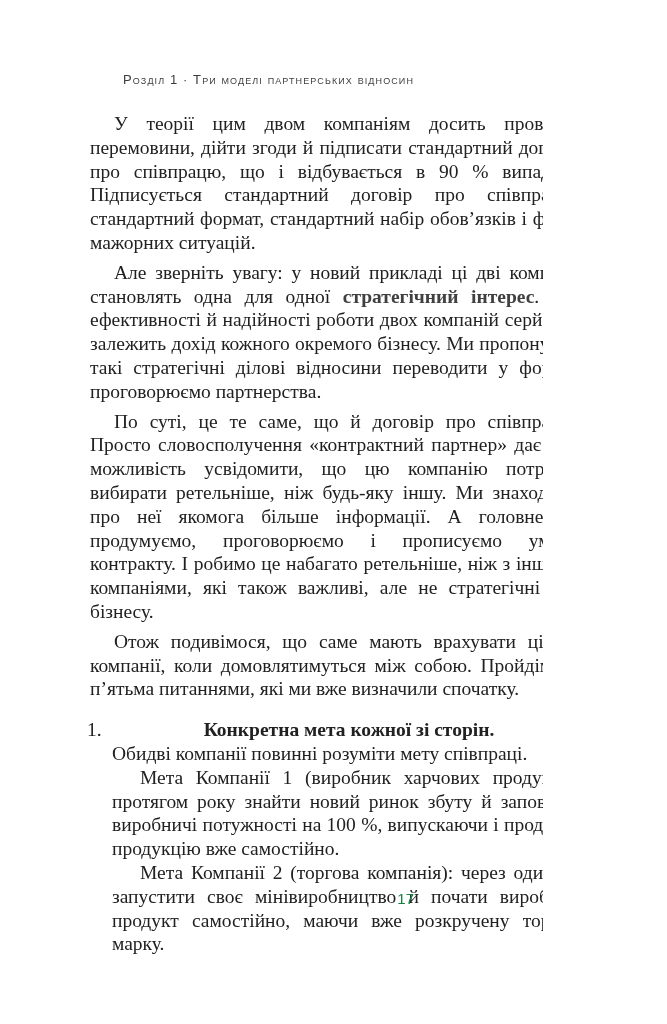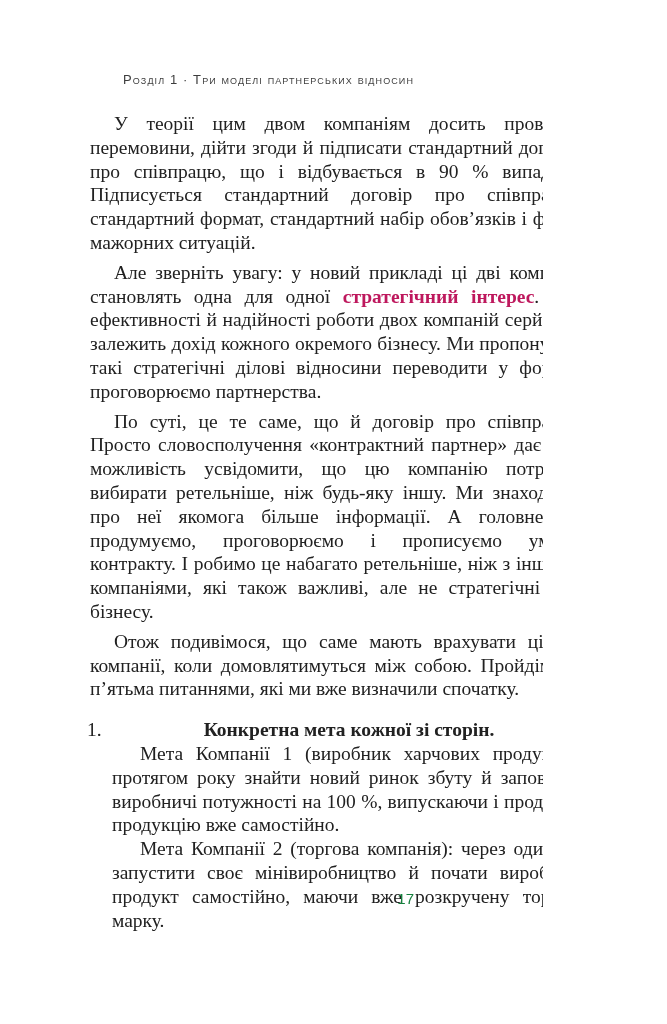--- a/index.html
+++ b/index.html
@@ -35,21 +35,21 @@
     font-size: 19.5px;
     line-height: 23.8px;
     text-align: justify;
   }
   .para {
     margin: 6px;
     text-indent: 24px;
   }
   .para strong {
     font-weight: 700;
-    color: #be185d;
+    color: #404040;
   }
   .numbered-list {
     margin-top: 17px;
     display: flex;
     align-items: flex-start;
   }
   .list-marker {
     flex: 0 0 28px;
     padding-left: 3px;
     box-sizing: border-box;
@@ -94,20 +94,21 @@
     <p class="para"><span>Але зверніть увагу: у новий прикладі ці дві компанії становлять одна для одної </span><strong>стратегічний інтерес</strong><span>. Від ефективності й надійності роботи двох компаній серйозно залежить дохід кожного окремого бізнесу. Ми пропонуємо такі стратегічні ділові відносини переводити у формат проговорюємо партнерства.</span></p>
 
     <p class="para">По суті, це те саме, що й договір про співпрацю. Просто словосполучення «контрактний партнер» дає нам можливість усвідомити, що цю компанію потрібно вибирати ретельніше, ніж будь-яку іншу. Ми знаходимо про неї якомога більше інформації. А головне — продумуємо, проговорюємо і прописуємо умови контракту. І робимо це набагато ретельніше, ніж з іншими компаніями, які також важливі, але не стратегічні для бізнесу.</p>
 
     <p class="para">Отож подивімося, що саме мають врахувати ці дві компанії, коли домовлятимуться між собою. Пройдімося п’ятьма питаннями, які ми вже визначили спочатку.</p>
 
     <div class="numbered-list">
       <span class="list-marker">1.</span>
       <div class="list-content">
         <p class="list-title">Конкретна мета кожної зі сторін.</p>
+        <p class="list-intro">Обидві компанії повинні розуміти мету співпраці.</p>
         <p class="list-goal">Мета Компанії 1 (виробник харчових продуктів): протягом року знайти новий ринок збуту й заповнити виробничі потужності на 100 %, випускаючи і продаючи продукцію вже самостійно.</p>
         <p class="list-goal">Мета Компанії 2 (торгова компанія): через один рік запустити своє мінівиробництво й почати виробляти продукт самостійно, маючи вже розкручену торгову марку.</p>
       </div>
     </div>
 
   </main>
 
   <footer class="page-number">17</footer>
 
 </div>

